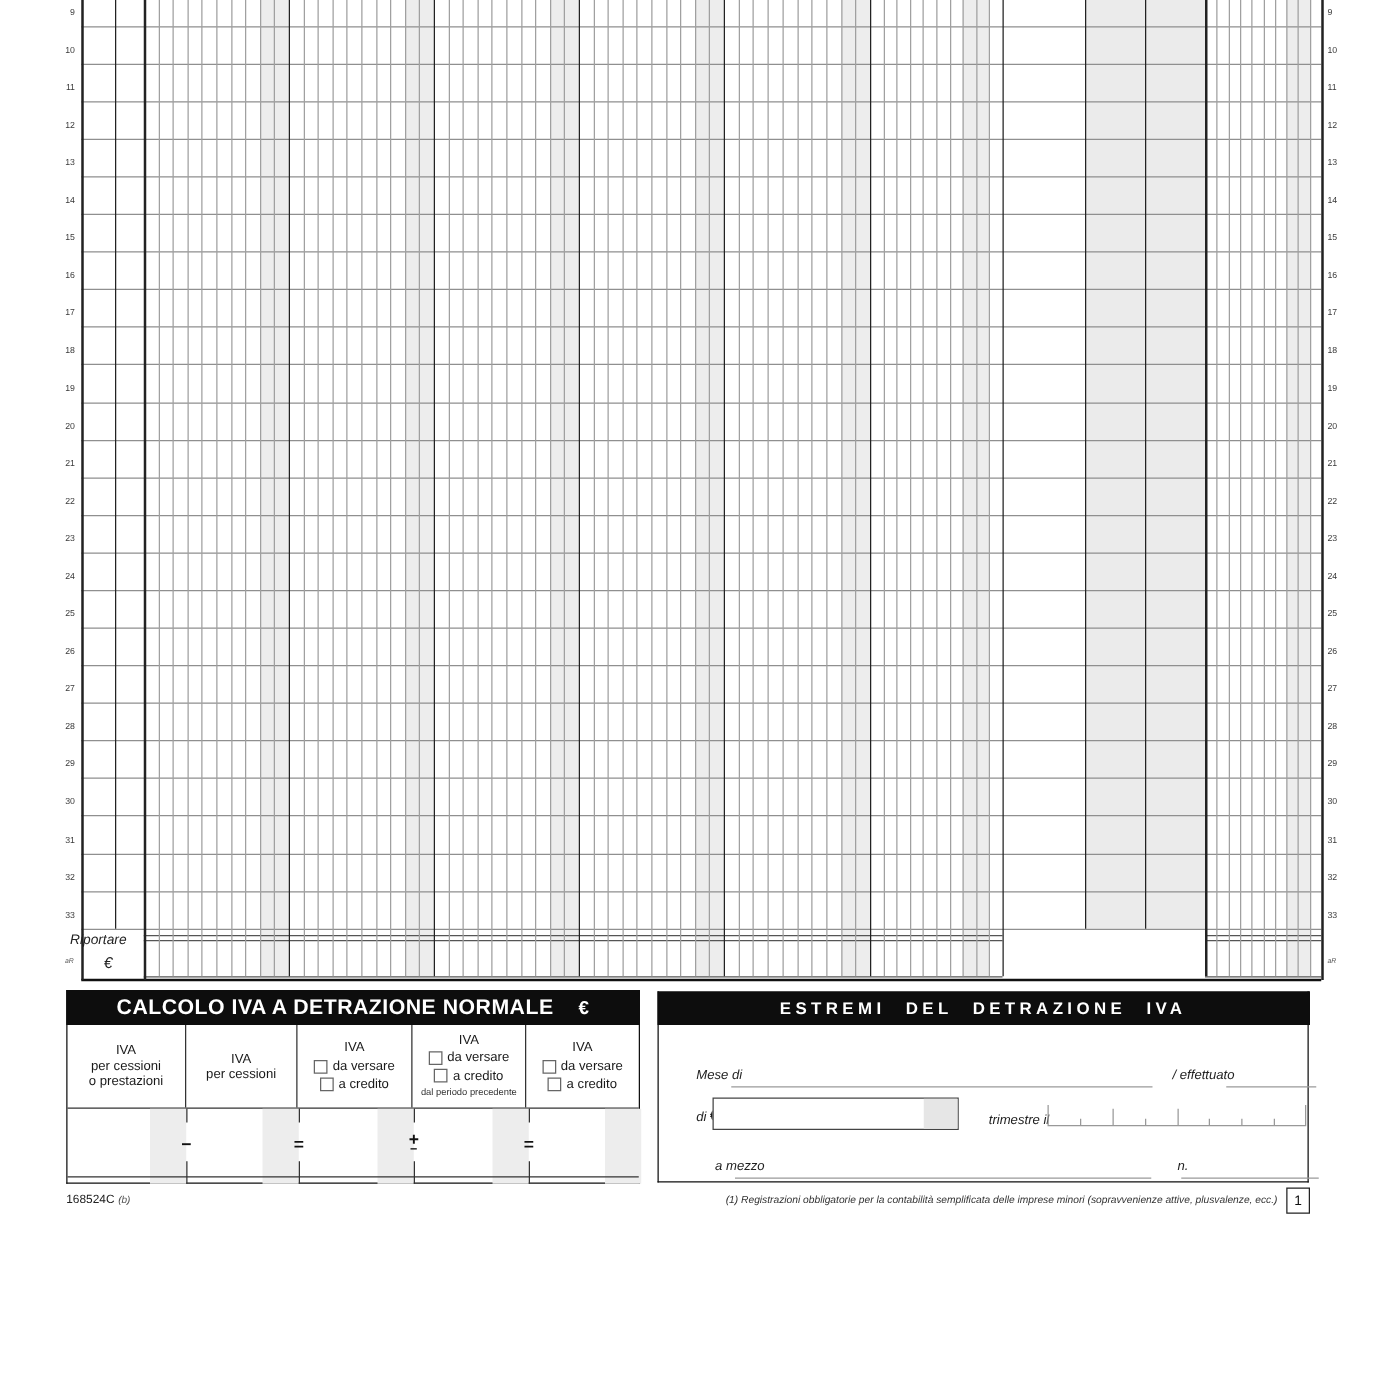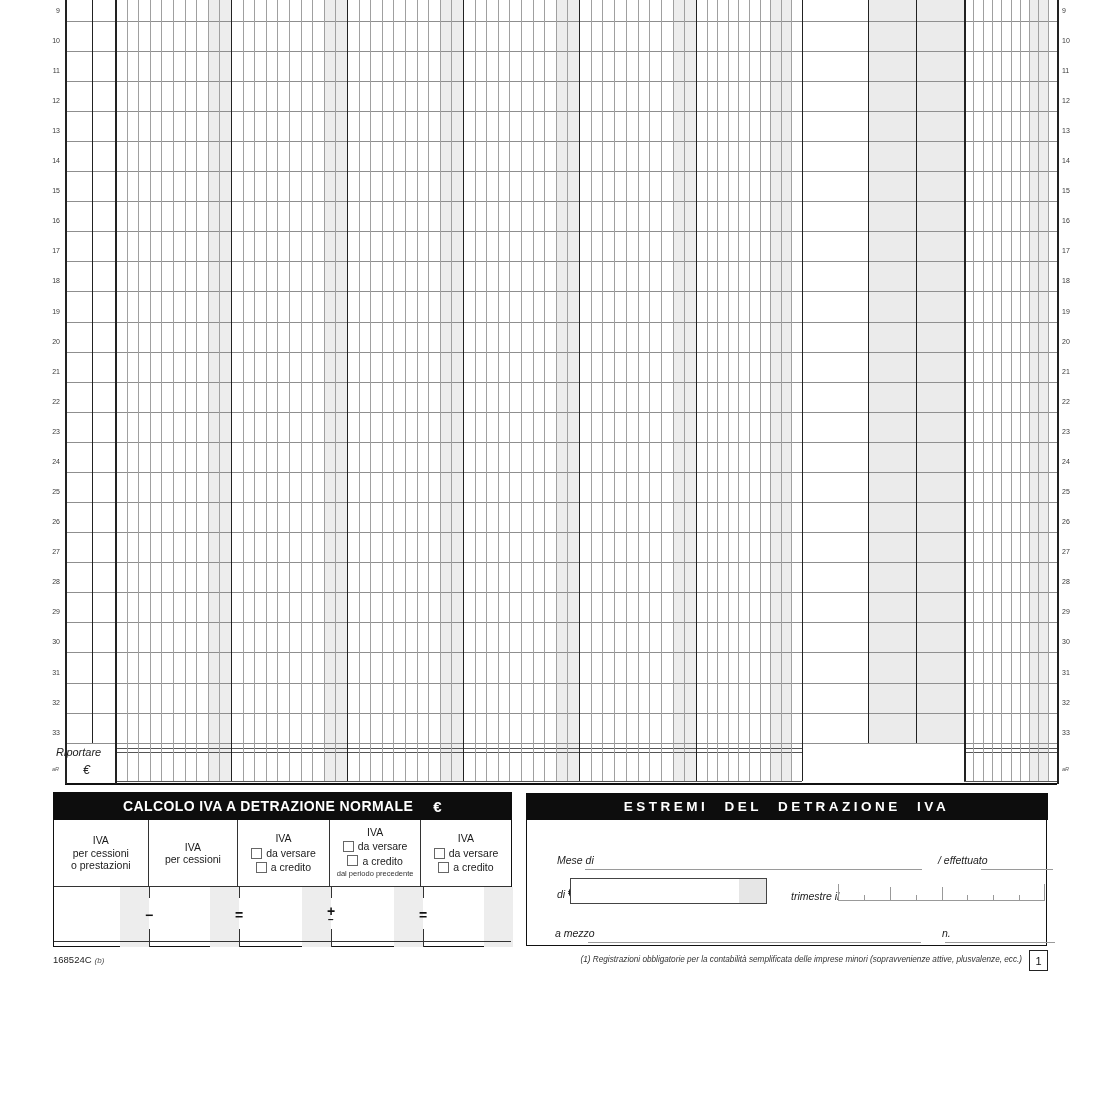--- a/index.html
+++ b/index.html
@@ -6,21 +6,21 @@
   .page{position:relative;width:1100px;height:1100px;background:#fff;overflow:hidden;
         font-family:"Liberation Sans",sans-serif;color:#1a1a1a;}
   .abs{position:absolute;margin-left:12px;}
   
   .carry-label{position:absolute;left:56px;top:746px;font-style:italic;font-size:11px;color:#222;}
   .carry-euro{position:absolute;left:83px;top:763px;font-style:italic;font-size:12.5px;color:#222;}
   
   .section{position:absolute;border:1.5px solid #111;border-top:none;background:#fff;box-sizing:border-box;}
   .blackbar{position:absolute;left:-1.5px;right:-1.5px;top:0;height:28px;background:#0d0d0d;color:#fff;
             display:flex;align-items:center;justify-content:center;font-weight:bold;}
-  .calc-title{font-size:14px;letter-spacing:.4px;}
+  .calc-title{font-size:17px;letter-spacing:.4px;}
   .calc-euro{font-size:15px;margin-left:20px;}
   .vers-title{font-size:13.5px;letter-spacing:3.5px;word-spacing:9px;}
   .calc-cols{position:absolute;left:0;top:28px;height:66px;width:100%;display:flex;border-bottom:1px solid #333;}
   .calc-col{box-sizing:border-box;border-right:1px solid #333;display:flex;flex-direction:column;
             align-items:center;justify-content:center;font-size:10.5px;line-height:12.5px;text-align:center;}
   .calc-col:last-child{border-right:none;}
   .chkrow{display:flex;align-items:center;gap:4px;margin-top:2px;font-size:10.5px;}
   .chk{display:inline-block;width:9px;height:9px;border:1px solid #666;background:#fff;}
   .colnote{font-size:7.5px;color:#333;margin-top:1px;}
   .vband{position:absolute;background:#ededed;}
@@ -332,21 +332,21 @@
           <div class="ct" style="left: 25.875px; height: 5px;"></div>
           <div class="ct" style="left: 51.75px; height: 13px;"></div>
           <div class="ct" style="left: 77.625px; height: 5px;"></div>
           <div class="ct" style="left: 103.5px; height: 13px;"></div>
           <div class="ct" style="left: 129.375px; height: 5px;"></div>
           <div class="ct" style="left: 155.25px; height: 5px;"></div>
           <div class="ct" style="left: 181.125px; height: 5px;"></div>
           <div class="ct" style="left: 206px; height: 16px;"></div>
         </div>
 
-      <span class="abs it" style="left:4px;top:107px;font-size:10.5px;">a mezzo</span>
+      <span class="abs it" style="left:21px;top:107px;font-size:10.5px;">a mezzo</span>
       <div class="fieldline" style="left:49px;top:121px;width:333px;"></div>
       <span class="abs it" style="left:391px;top:107px;font-size:10.5px;">n.</span>
       <div class="fieldline" style="left:406px;top:121px;width:110px;"></div>
     </div>
   </div>
 
   <div class="formcode">
     <span>168524C</span><span class="suffix">(b)</span>
   </div>
   <div class="footnote">(1) Registrazioni obbligatorie per la contabilità semplificata delle imprese minori (sopravvenienze attive, plusvalenze, ecc.)</div>

